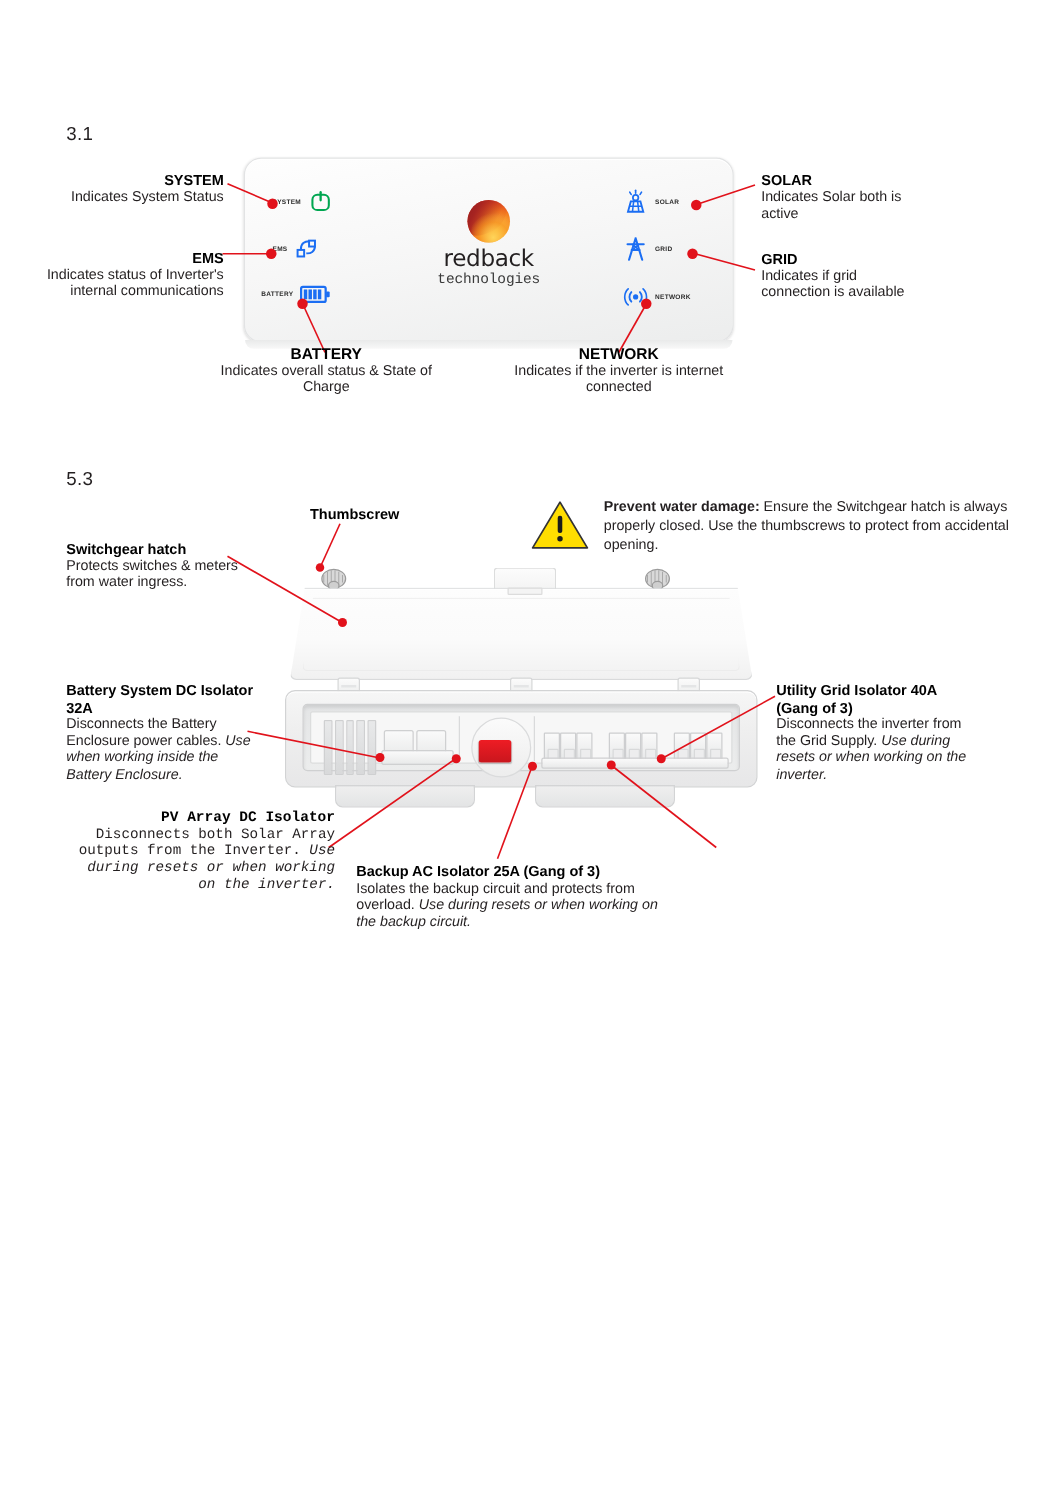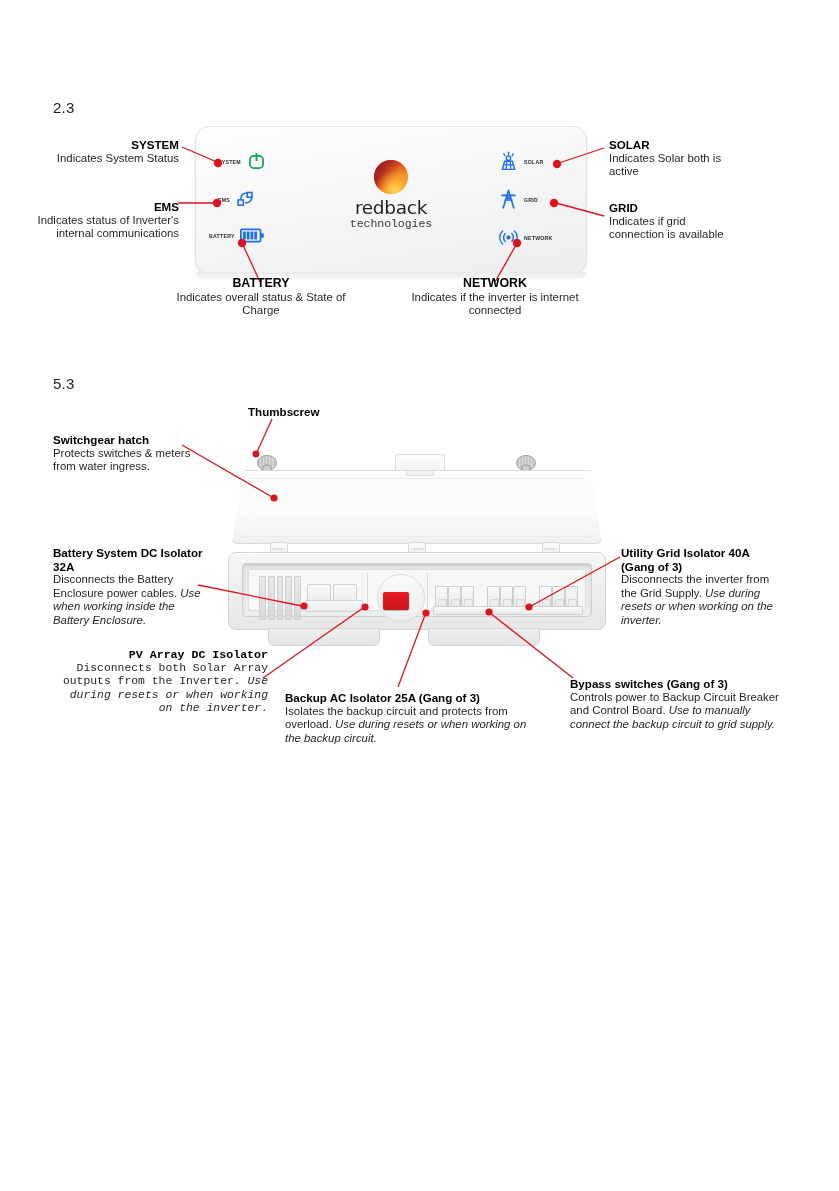--- a/index.html
+++ b/index.html
@@ -95,21 +95,21 @@
   .dial{position:absolute;left:128px;top:4px;width:46px;height:46px;border-radius:50%;background:linear-gradient(180deg,#fbfbfb,#ededed);border:1px solid #dadbdc;}
   .brkr{position:absolute;width:11px;height:22px;background:linear-gradient(180deg,#fafafa,#e6e7e8);border:1px solid #cdced0;border-radius:1px;}
   .brkr:after{content:"";position:absolute;left:2px;top:12px;width:7px;height:7px;background:#ededee;border:1px solid #d8d9da;border-radius:1px;}
   .divline{position:absolute;width:1px;background:#d9dadb;}
 </style>
 </head>
 <body>
 
 <div class="page">
 
-  <div class="abs sec-num" style="left:53px;top:99px;">2.3</div>
+  <div class="abs sec-num" style="left:53px;top:99px;">3.1</div>
 
   <div class="panel">
 
     <div class="led-row" style="left:22px;top:24px;">
       <span class="led-lbl">SYSTEM</span>
       <svg class="ico" viewBox="0 0 24 24">
         <rect x="4.5" y="5.5" width="15" height="14" rx="4.5" fill="none" stroke="#00a651" stroke-width="1.9"></rect>
         <line x1="12" y1="3.2" x2="12" y2="10.5" stroke="#00a651" stroke-width="2.1" stroke-linecap="round"></line>
       </svg>
     </div>
@@ -218,20 +218,30 @@
     <div>Indicates if grid connection is available</div>
   </div>
 
   <div class="abs cap t-center" style="left:404px;top:277px;width:182px;">
     <div class="ttl" style="font-size:12.4px">NETWORK</div>
     <div>Indicates if the inverter is internet connected</div>
   </div>
 
   <div class="abs sec-num" style="left:53px;top:375px;">5.3</div>
 
+  <div class="warn-wrap">
+    <svg class="warn-tri" viewBox="0 0 52 46">
+      <path d="M26 3 L50 43 L2 43 Z" fill="#ffdd00" stroke="#333" stroke-width="1.5" stroke-linejoin="round"></path>
+      <rect x="24" y="15" width="4" height="15" rx="1.8" fill="#1a1a1a"></rect>
+      <circle cx="26" cy="35" r="2.4" fill="#1a1a1a"></circle>
+    </svg>
+    <div class="warn-txt">
+      <b>Prevent water damage:</b><span> Ensure the Switchgear hatch is always properly closed. Use the thumbscrews to protect from accidental opening.</span>
+    </div>
+  </div>
 
   <div class="sg">
 
     <div class="screw" style="left:28px;top:6px;">
       <svg viewBox="0 0 22 20" width="22" height="20">
         <ellipse cx="11" cy="9" rx="9.5" ry="7.5" fill="#d9d9d9" stroke="#9b9b9b" stroke-width="1"></ellipse>
         <g stroke="#a9a9a9" stroke-width=".8">
           <line x1="3" y1="6" x2="3" y2="12"></line>
             <line x1="6" y1="3.4" x2="6" y2="14.6"></line>
           <line x1="9" y1="2.2" x2="9" y2="15.8"></line>
@@ -350,18 +360,14 @@
   <div class="abs cap t-right" style="left:55px;top:648px;width:213px;font-family:Liberation Mono, monospace;">
     <div class="ttl">PV Array DC Isolator</div>
     <div><span>Disconnects both Solar Array outputs from the Inverter. </span><span class="it">Use during resets or when working on the inverter.</span></div>
   </div>
 
   <div class="abs cap t-left" style="left:285px;top:691px;width:250px;">
     <div class="ttl">Backup AC Isolator 25A (Gang of 3)</div>
     <div><span>Isolates the backup circuit and protects from overload. </span><span class="it">Use during resets or when working on the backup circuit.</span></div>
   </div>
 
-  <div class="abs cap t-left" style="left:570px;top:677px;width:216px;">
-    <div class="ttl">Bypass switches (Gang of 3)</div>
-    <div><span>Controls power to Backup Circuit Breaker and Control Board. </span><span class="it">Use to manually connect the backup circuit to grid supply.</span></div>
-  </div>
 
 </div>
 
 </body></html>

